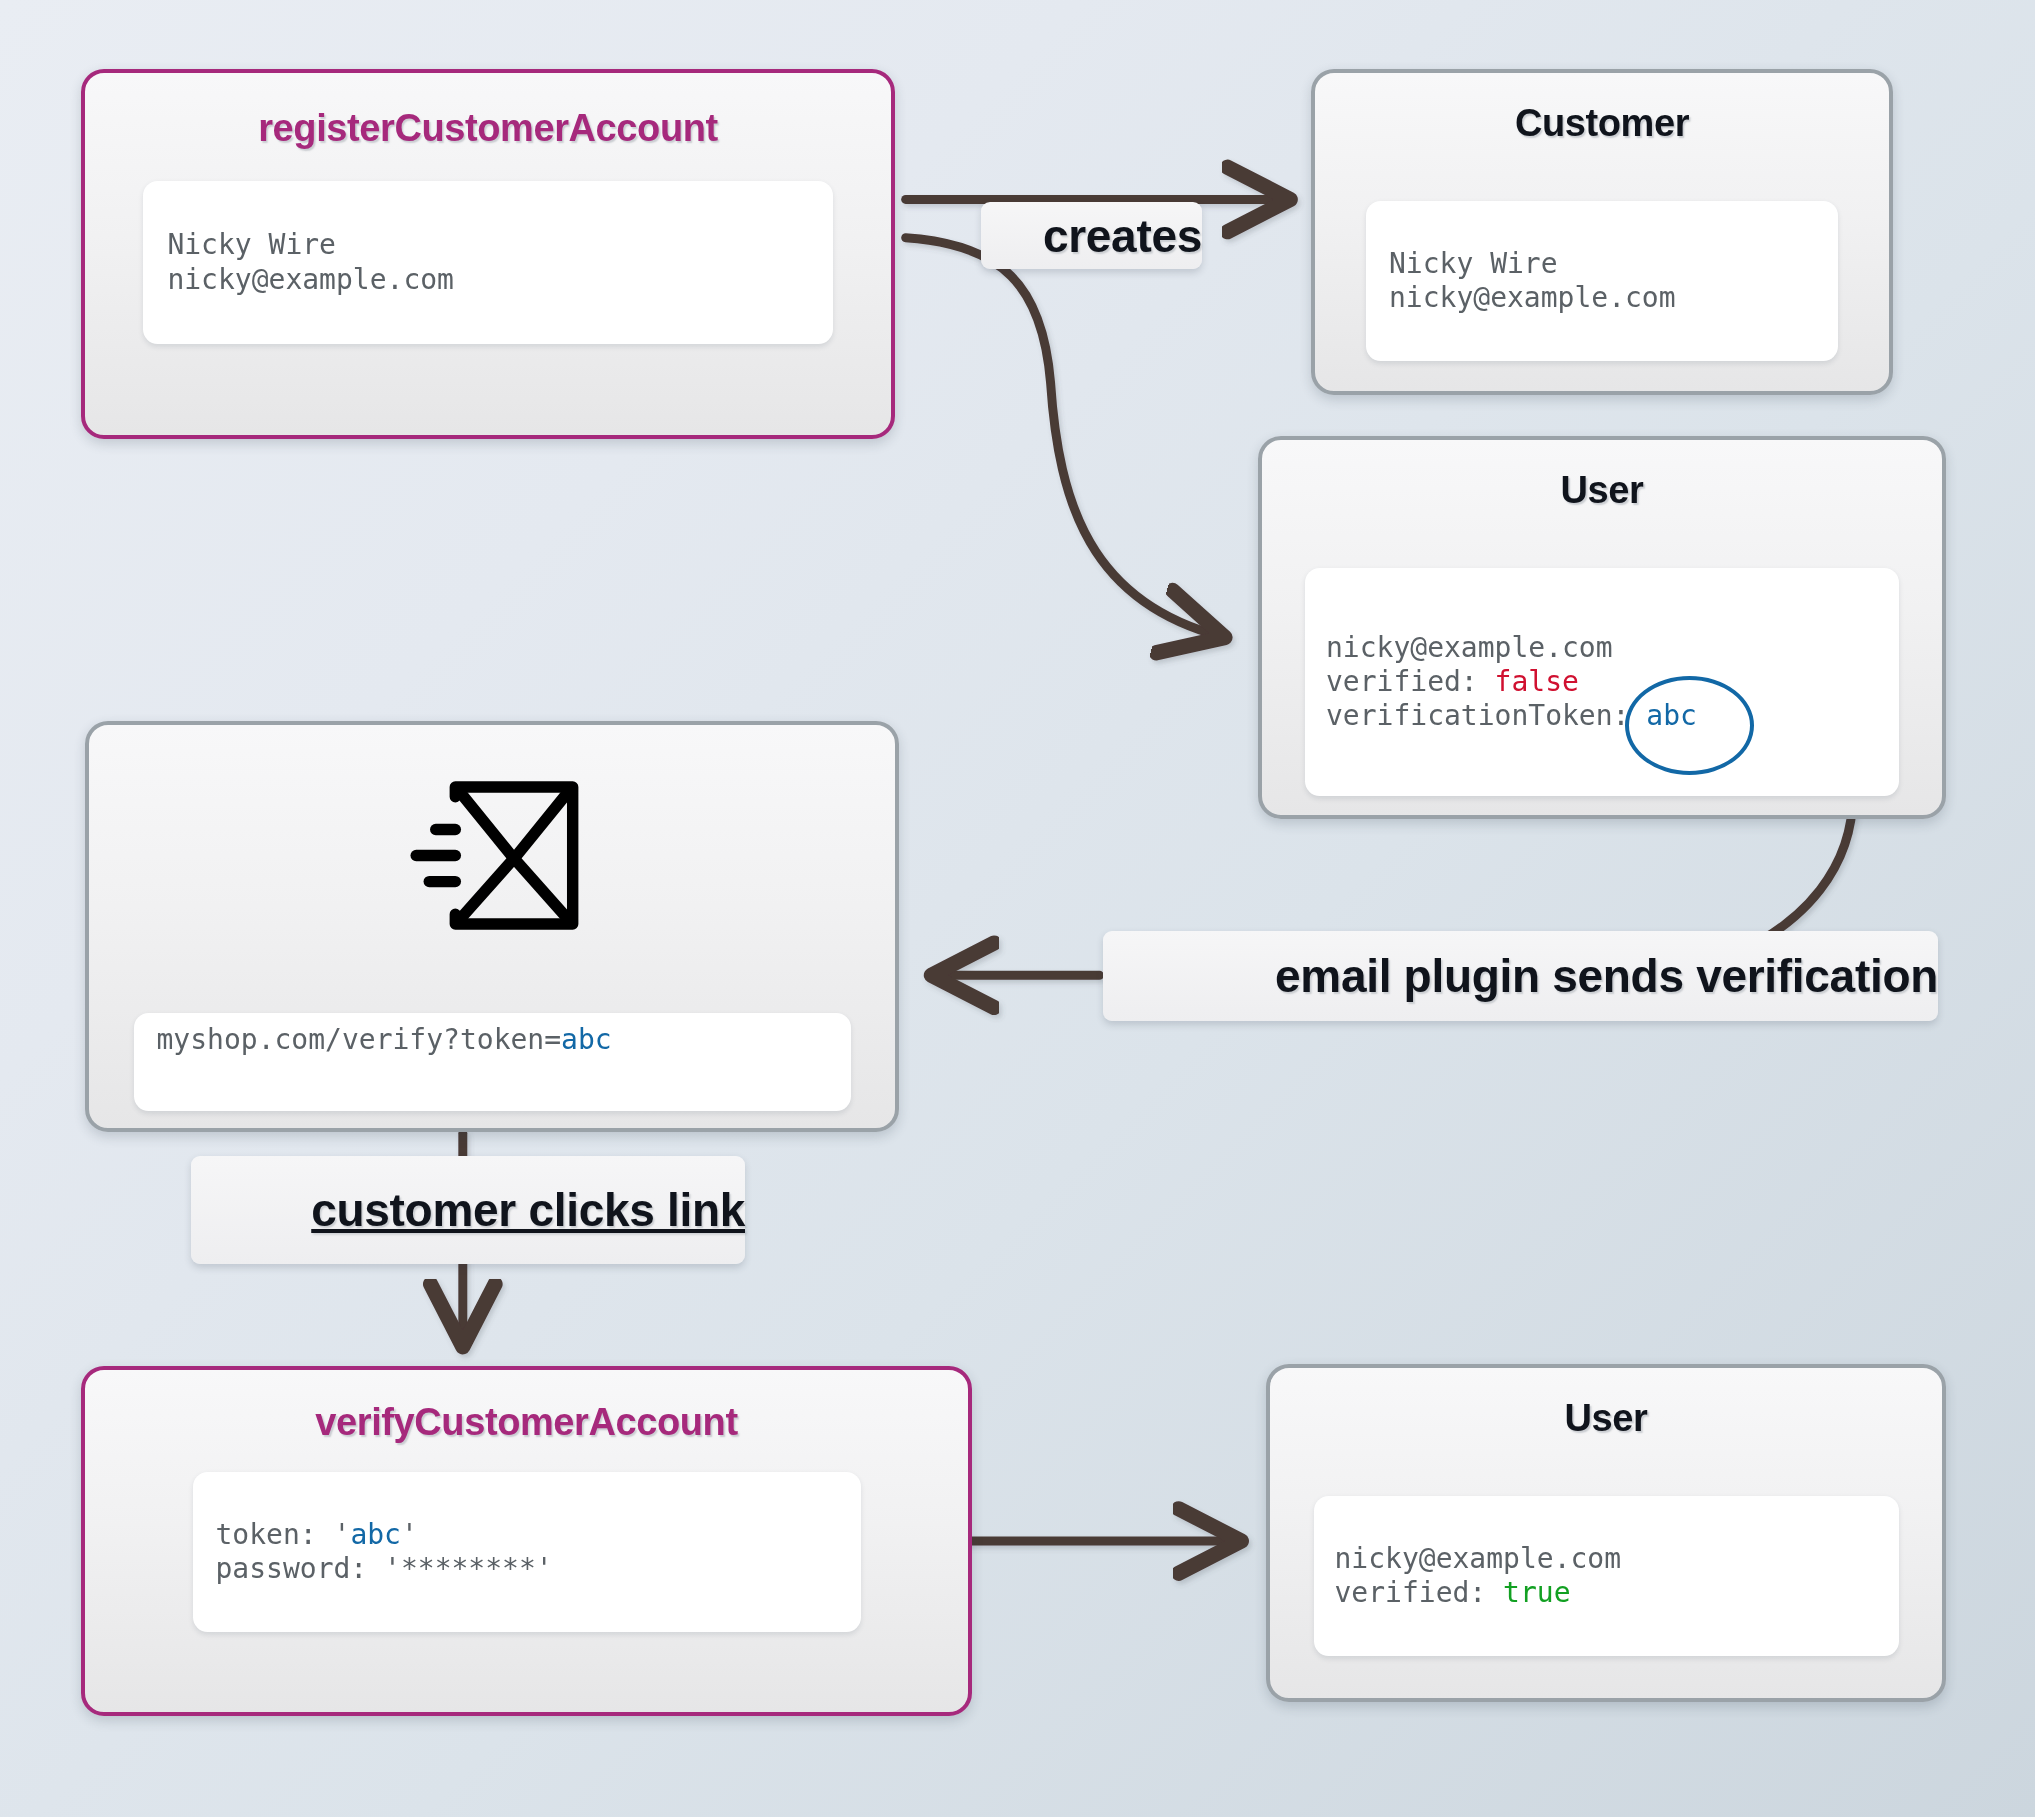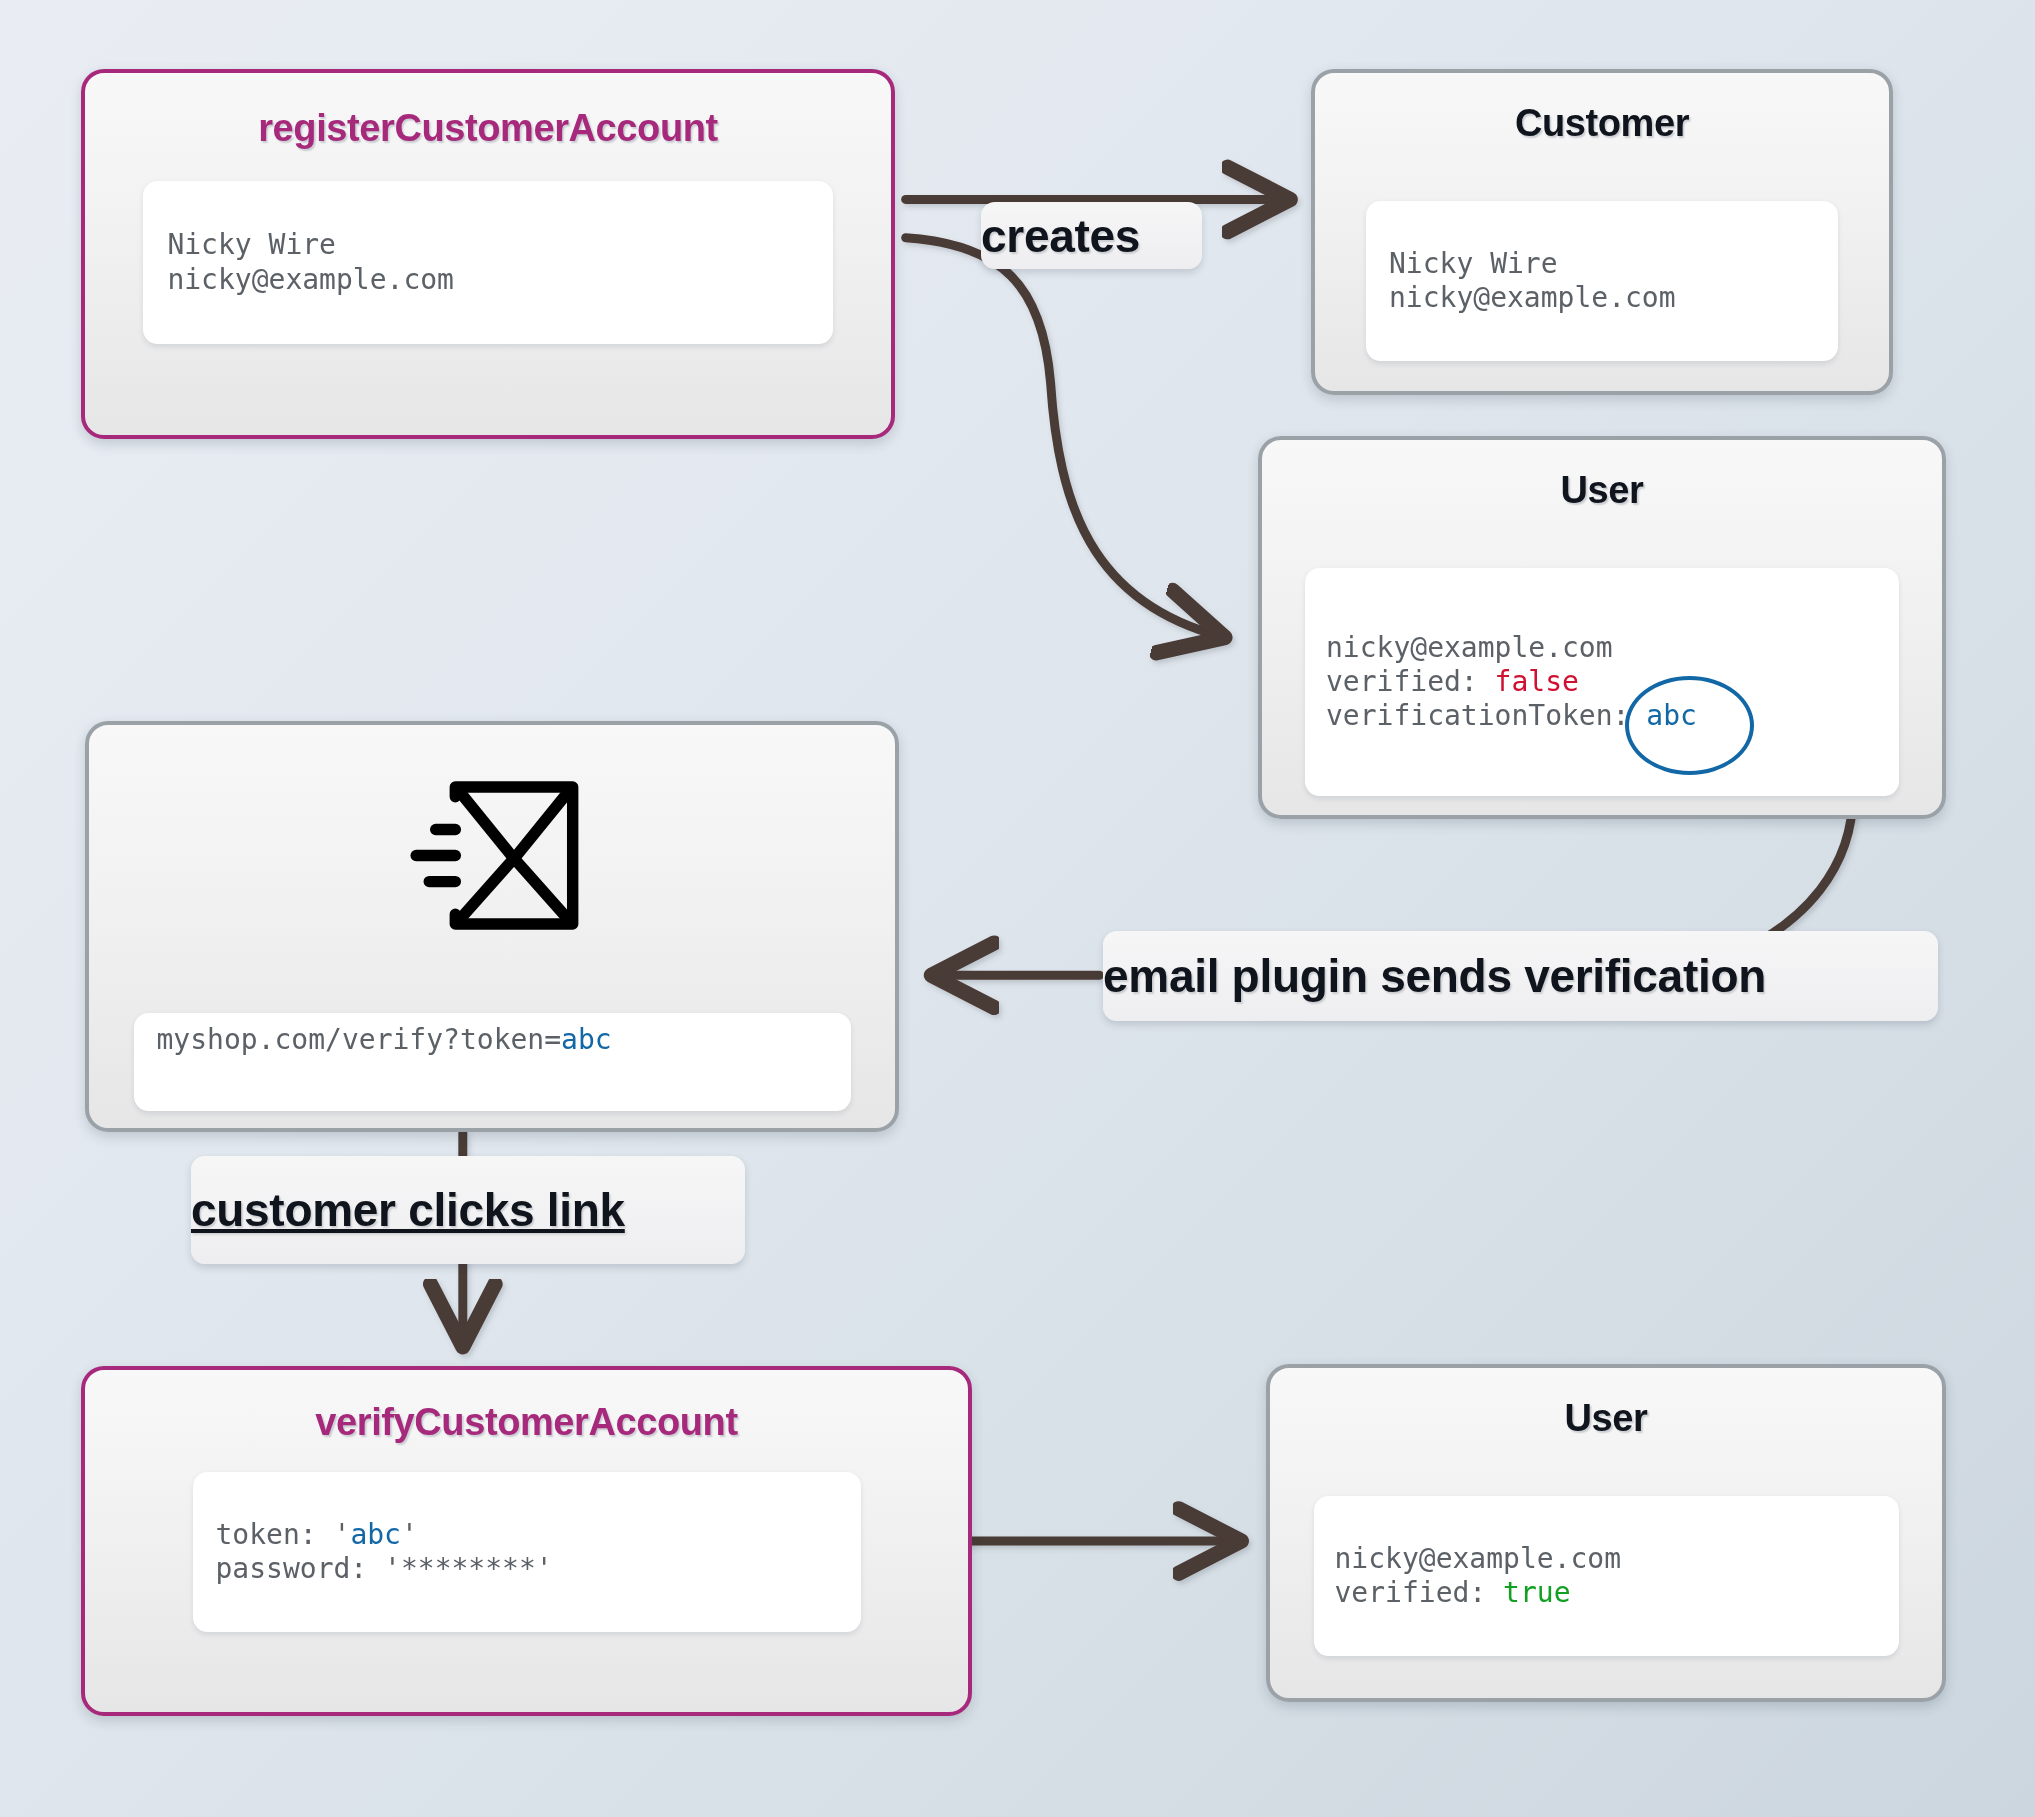--- a/index.html
+++ b/index.html
@@ -79,29 +79,29 @@
     border: 4.9px solid #1268a6;
     border-radius: 50%;
     pointer-events: none;
   }
 
   
   .edge-label {
     position: absolute;
     box-sizing: border-box;
     background: linear-gradient(180deg, #f6f6f7 0%, #eeeef0 100%);
-    border-radius: 14px;
+    border-radius: 9px;
     box-shadow: 0 3.3px 7.3px rgba(40,55,70,0.17);
     color: #10141c;
     font-size: 46px;
     font-weight: bold;
     letter-spacing: -0.3px;
     display: flex;
     align-items: center;
-    justify-content: flex-start;
+    justify-content: flex-end;
     text-shadow: 1.6px 1.6px 1.6px rgba(120,130,140,0.32);
     white-space: nowrap;
   }
 
   
   #edges {
     position: absolute;
     left: 0; top: 0;
     width: 2036px; height: 1817px;
     pointer-events: none;

